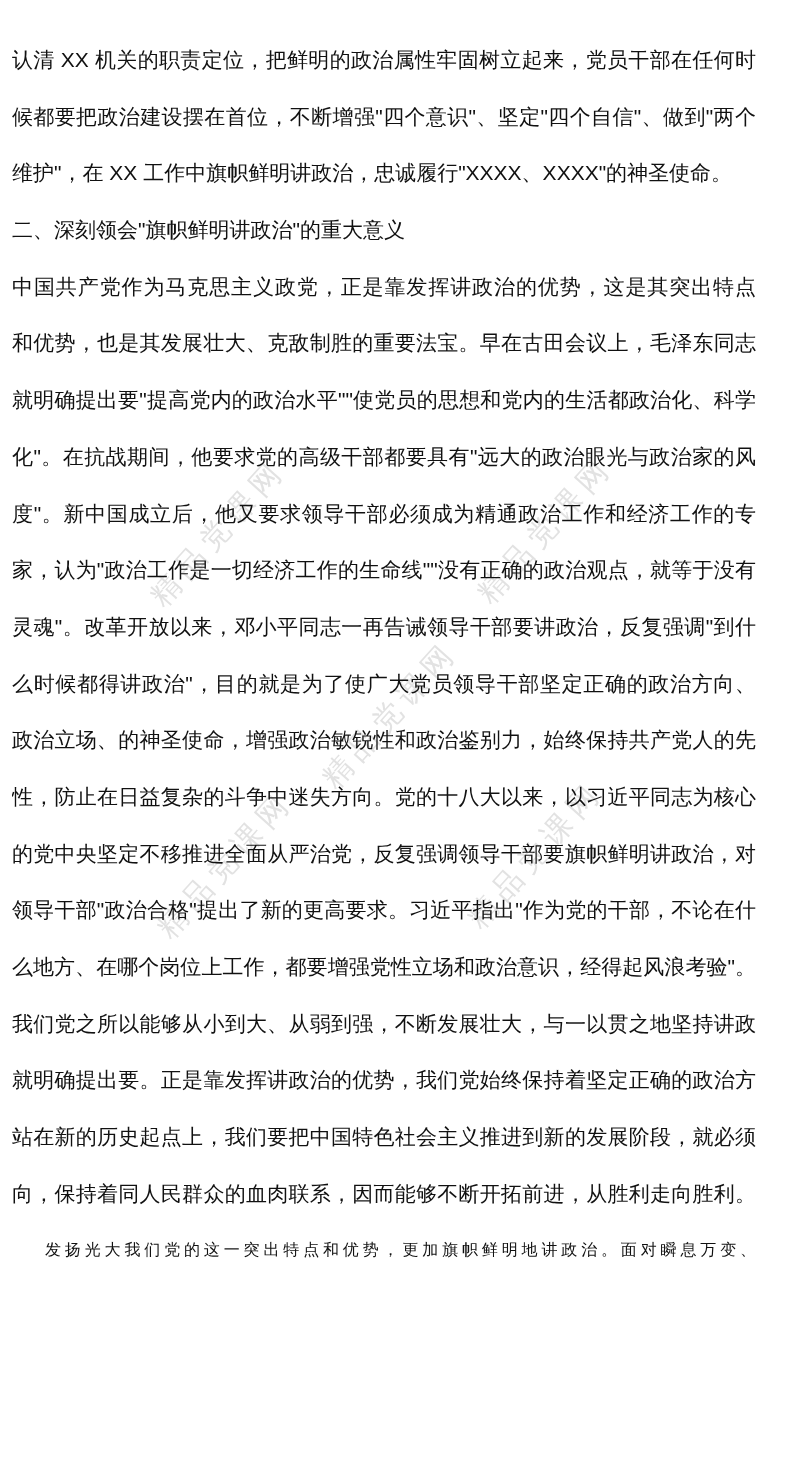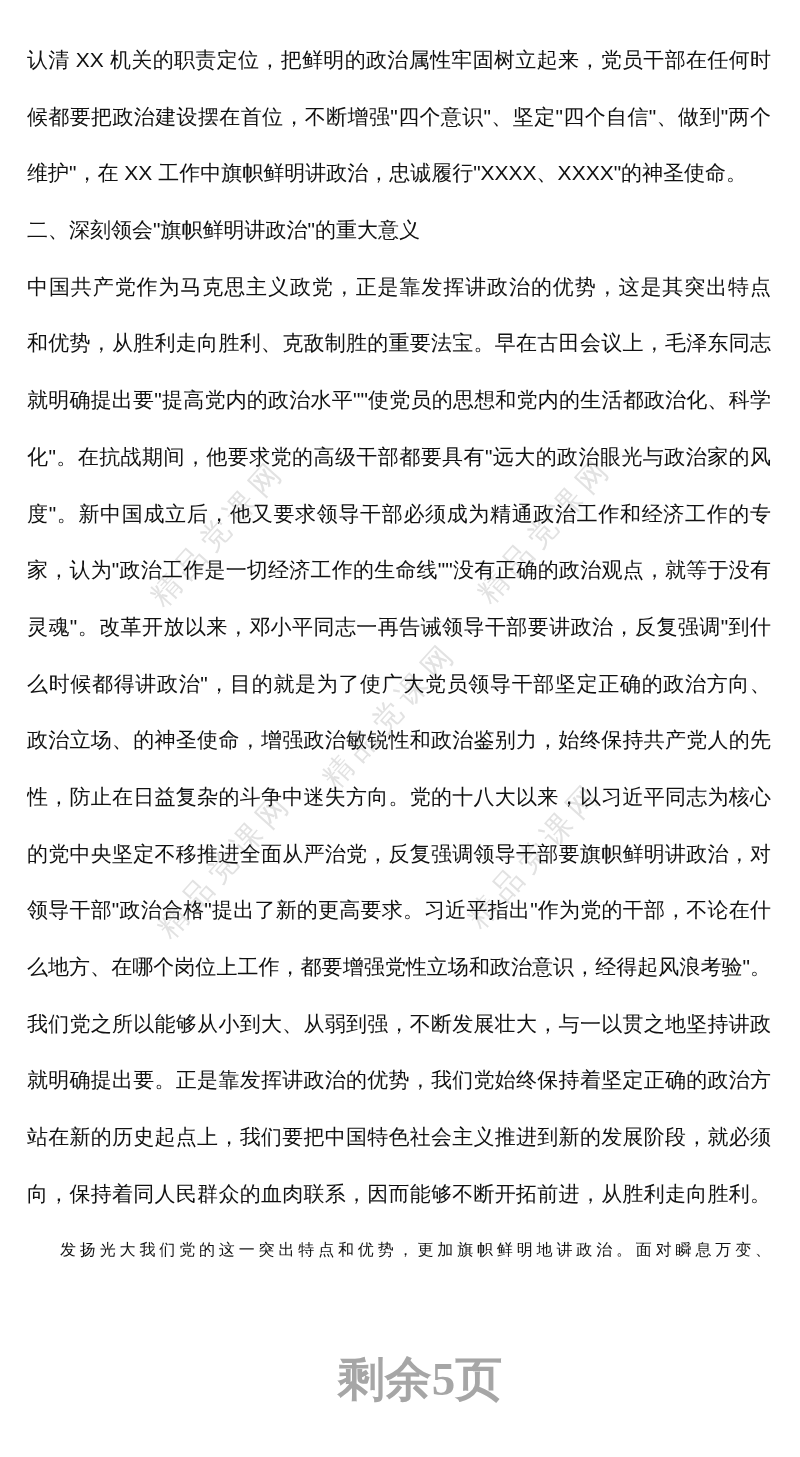--- a/index.html
+++ b/index.html
@@ -28,21 +28,21 @@
     font-size: 30px;
     letter-spacing: 7px;
     color: #e2e2e2;
     white-space: nowrap;
     font-family: "Liberation Sans", "DejaVu Sans", sans-serif;
   }
 
   
   .doc {
     position: absolute;
-    left: 27px;
+    left: 12px;
     top: 32px;
     width: 744px;
     z-index: 1;
     color: #111111;
   }
   .line {
     font-size: 21px;
     line-height: 56.7px;
     height: 56.7px;
     text-align: justify;
@@ -88,34 +88,33 @@
   <span class="wm" style="left:225px; top:865px;">精品党课网</span>
   <span class="wm" style="left:535px; top:855px;">精品党课网</span>
 </div>
 
 <div class="doc">
   <div class="line">认清 XX 机关的职责定位，把鲜明的政治属性牢固树立起来，党员干部在任何时</div>
   <div class="line">候都要把政治建设摆在首位，不断增强"四个意识"、坚定"四个自信"、做到"两个</div>
   <div class="line end">维护"，在 XX 工作中旗帜鲜明讲政治，忠诚履行"XXXX、XXXX"的神圣使命。</div>
   <div class="line end">二、深刻领会"旗帜鲜明讲政治"的重大意义</div>
   <div class="line">中国共产党作为马克思主义政党，正是靠发挥讲政治的优势，这是其突出特点</div>
-  <div class="line">和优势，从胜利走向胜利、克敌制胜的重要法宝。早在古田会议上，毛泽东同志</div>
+  <div class="line">和优势，也是其发展壮大、克敌制胜的重要法宝。早在古田会议上，毛泽东同志</div>
   <div class="line">就明确提出要"提高党内的政治水平""使党员的思想和党内的生活都政治化、科学</div>
   <div class="line">化"。在抗战期间，他要求党的高级干部都要具有"远大的政治眼光与政治家的风</div>
   <div class="line">度"。新中国成立后，他又要求领导干部必须成为精通政治工作和经济工作的专</div>
   <div class="line">家，认为"政治工作是一切经济工作的生命线""没有正确的政治观点，就等于没有</div>
   <div class="line">灵魂"。改革开放以来，邓小平同志一再告诫领导干部要讲政治，反复强调"到什</div>
   <div class="line">么时候都得讲政治"，目的就是为了使广大党员领导干部坚定正确的政治方向、</div>
   <div class="line">政治立场、的神圣使命，增强政治敏锐性和政治鉴别力，始终保持共产党人的先进</div>
   <div class="line">性，防止在日益复杂的斗争中迷失方向。党的十八大以来，以习近平同志为核心</div>
   <div class="line">的党中央坚定不移推进全面从严治党，反复强调领导干部要旗帜鲜明讲政治，对</div>
   <div class="line">领导干部"政治合格"提出了新的更高要求。习近平指出"作为党的干部，不论在什</div>
   <div class="line">么地方、在哪个岗位上工作，都要增强党性立场和政治意识，经得起风浪考验"。</div>
   <div class="line">我们党之所以能够从小到大、从弱到强，不断发展壮大，与一以贯之地坚持讲政</div>
   <div class="line">就明确提出要。正是靠发挥讲政治的优势，我们党始终保持着坚定正确的政治方</div>
   <div class="line">站在新的历史起点上，我们要把中国特色社会主义推进到新的发展阶段，就必须</div>
   <div class="line">向，保持着同人民群众的血肉联系，因而能够不断开拓前进，从胜利走向胜利。</div>
   <div class="line tight">发扬光大我们党的这一突出特点和优势，更加旗帜鲜明地讲政治。面对瞬息万变、</div>
 </div>
 
 <div class="preview-footer">
-  <span>剩余5页</span>
 </div>
 
 </body></html>

